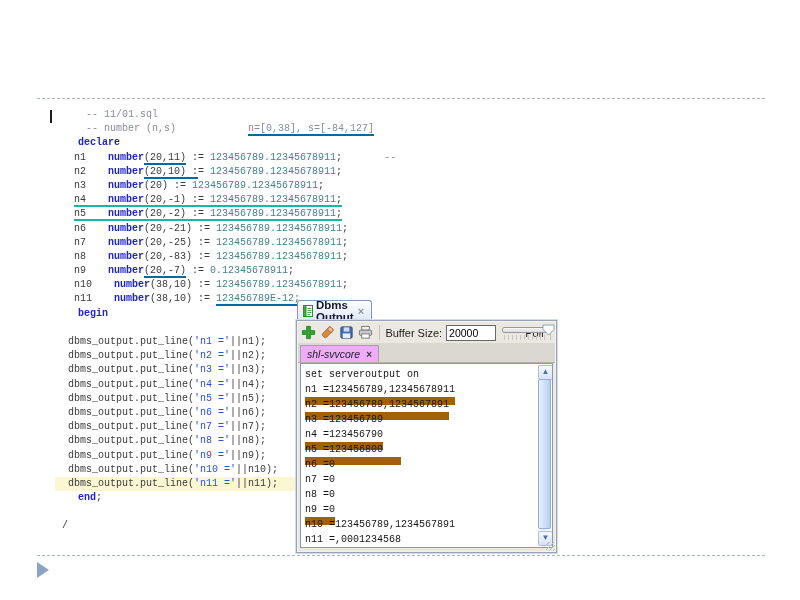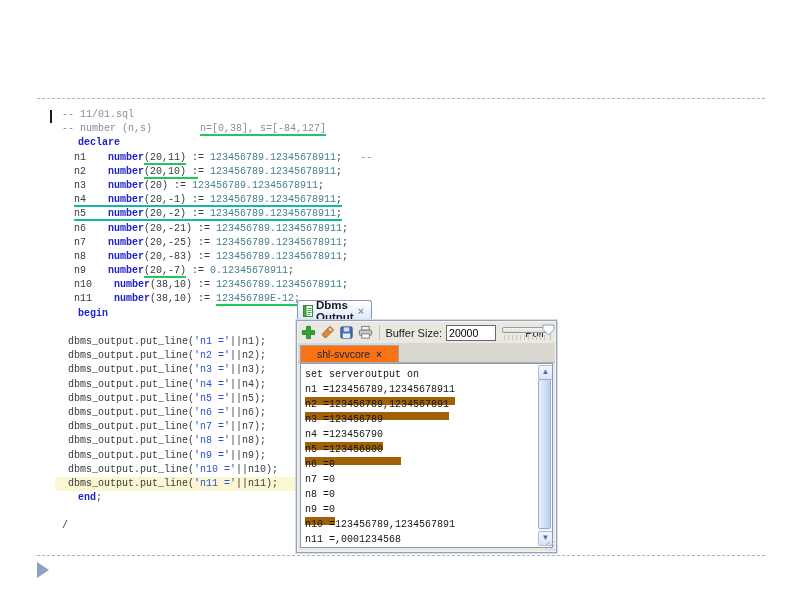--- a/index.html
+++ b/index.html
@@ -14,26 +14,26 @@
   
   #caret{position:absolute;left:50px;top:110px;width:2px;height:13px;background:#1c1c1c;}
   #bullet{position:absolute;left:37px;top:562px;width:0;height:0;
           border-top:8px solid transparent;border-bottom:8px solid transparent;
           border-left:12px solid #8ba4c4;}
 
   
   #code{position:absolute;left:62px;top:108px;white-space:pre;
         font-family:"Liberation Mono",monospace;font-size:10px;line-height:14.2px;}
   .cl{height:14.2px;}
-  .cm{color:#868d9b;}
+  .cm{color:#868d9b;margin-left:24px;}
   .kw{color:#1f24c8;font-weight:bold;margin-left:16px;}
   .num{color:#44808e;}
   .pl{color:#3a3a3a;}
   .str{color:#2b4fd4;}
-  .ru{border-bottom:2px solid #22c55e;}
+  .ru{border-bottom:2px solid #0369a1;}
   .lineu{border-bottom:2px solid #14b8a6;}
   .hl{background:#fbf7d2;margin-left:-7px;padding-left:7px;}
 
   
   #dbms-window{position:absolute;left:296px;top:300px;width:261px;height:253px;font-size:11px;}
   #tab-row{position:absolute;left:0;top:0;height:21px;}
   #dbms-tab{position:absolute;left:1px;top:0;height:20px;display:flex;align-items:center;gap:1px;
             padding:0 7px 0 4px;background:linear-gradient(#ffffff,#dbe7f7);
             border:1px solid #8696b6;border-bottom:none;border-radius:3px 3px 0 0;}
   #dbms-tab .t{font-weight:bold;color:#16162e;font-size:11.5px;}
@@ -49,22 +49,22 @@
                 font-size:10.5px;padding:0 0 0 2px;background:#fff;}
   #slider{position:relative;width:56px;height:18px;margin-left:2px;}
   #slider .track{position:absolute;left:0;top:3px;width:44px;height:4px;background:linear-gradient(#f8f8f8,#dcdcdc);
                  border:1px solid #9a9a9a;border-radius:2px;}
   #slider .ticks{position:absolute;left:2px;top:11px;width:42px;height:5px;
                  background:repeating-linear-gradient(90deg,#c6c6c6 0 1px,transparent 1px 4px);}
   #slider .thumb{position:absolute;left:40px;top:0;}
   #poll-label{color:#1d1d1d;font-size:11px;margin-left:-3px;}
   #subtab-row{position:absolute;left:1px;right:1px;top:22px;height:19px;background:#dbd8d1;
               border-bottom:1px solid #b5b1a8;display:flex;align-items:flex-end;padding-left:2px;}
-  #subtab{height:16px;display:flex;align-items:center;gap:6px;padding:0 16px;background:#f97316;
-          border:1px solid #a2a2a2;border-bottom:none;font-size:10.5px;color:#222;}
+  #subtab{height:16px;display:flex;align-items:center;gap:6px;padding:0 6px;background:#f0abfc;
+          border:1px solid #a2a2a2;border-bottom:none;font-size:10.5px;color:#222;font-style:italic;}
   #subtab .x2{font-weight:bold;color:#3a3a3a;font-size:10px;}
 
   #console{position:absolute;left:3px;right:3px;top:42px;bottom:4px;background:#ffffff;
            border:1px solid #8a97b5;overflow:hidden;}
   #console-text{position:absolute;left:4px;top:3px;right:16px;white-space:pre;
                 font-family:Liberation Mono, monospace;font-size:10px;line-height:15px;color:#141414;}
   .ol{height:15px;}
   .olu{display:inline-block;border-bottom:8px solid #a16207;}
 
   

